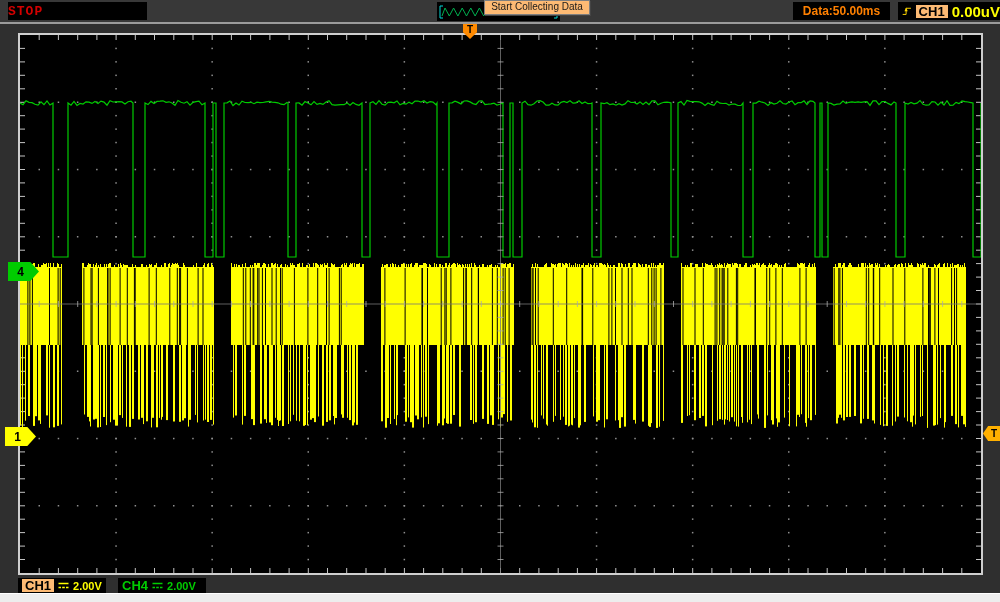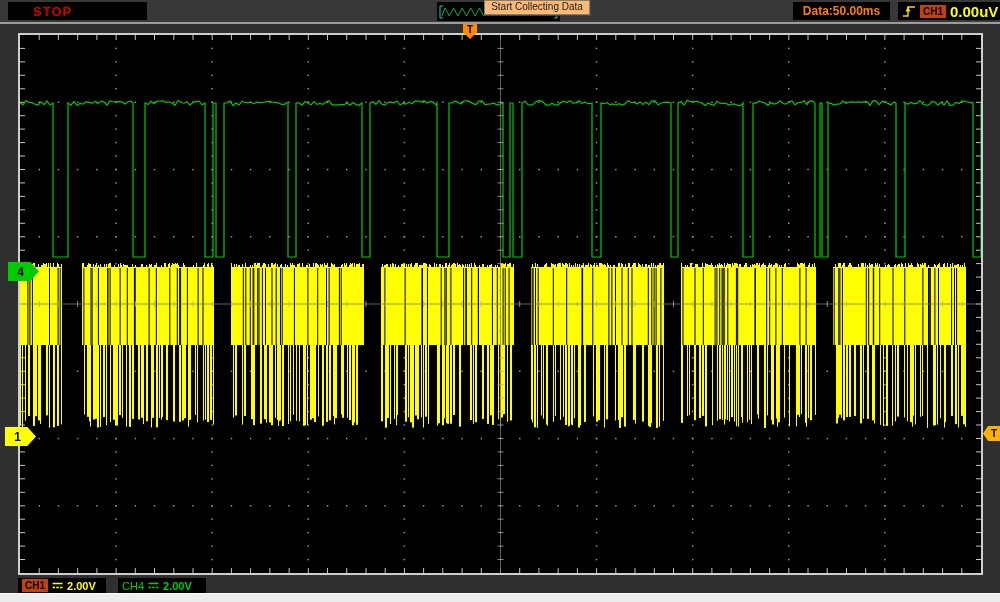--- a/index.html
+++ b/index.html
@@ -3,26 +3,26 @@
 <meta charset="utf-8">
 <style>
   html,body{margin:0;padding:0;background:#1c1c1c;}
   .window{position:relative;width:1000px;height:602px;background:#2f2f2f;overflow:hidden;
           font-family:"Liberation Sans",sans-serif;}
   
   .top-bar{position:absolute;left:0;top:0;width:100%;height:22px;background:#383838;
            border-bottom:2px solid #9b9b9b;box-sizing:content-box;}
   .panel{position:absolute;background:#000;display:flex;align-items:center;}
   .stop-panel{left:8px;top:2px;width:139px;height:18px;}
-  .stop-text{color:#d40000;font-size:13px;font-weight:bold;letter-spacing:1px;padding-left:25px;}
+  .stop-text{color:#d40000;font-size:13px;font-weight:bold;letter-spacing:1px;font-family:Liberation Mono, monospace;}
   .wave-button{left:437px;top:2px;width:123px;height:19px;cursor:pointer;}
   .time-panel{left:793px;top:2px;width:97px;height:18px;justify-content:center;}
   .time-text{color:#ff8000;font-size:12px;font-weight:bold;}
   .trig-panel{left:898px;top:2px;width:102px;height:18px;gap:4px;padding-left:4px;box-sizing:border-box;}
-  .ch-badge{background:#c2410c;color:#000;font-size:10px;font-weight:bold;padding:0 3px;line-height:13px;}
+  .ch-badge{background:#fdba74;color:#000;font-size:13px;font-weight:bold;padding:0 3px;line-height:13px;}
   .trig-level{color:#ffff00;font-size:15px;font-weight:bold;}
   .tooltip{position:absolute;left:484px;top:0;width:104px;height:13px;background:#fdba74;
            border:1px solid #7e7e7e;box-shadow:1px 1px 0 #444;z-index:20;color:#1a1a1a;
            font-size:10px;line-height:12px;text-align:center;overflow:hidden;}
   
   .scope-frame{position:absolute;left:18px;top:33px;width:965px;height:542px;background:#000;
                border:2px solid #cfcfcf;box-sizing:border-box;}
   .scope-frame svg{display:block;}
   
   .flag{position:absolute;display:flex;align-items:center;justify-content:center;
@@ -32,21 +32,21 @@
   .flag-down{clip-path:polygon(0 0,100% 0,100% 55%,50% 100%,0 55%);padding-bottom:4px;box-sizing:border-box;}
   .ch4-flag{left:8px;top:262px;width:31px;height:19px;background:#00cc00;font-size:12px;}
   .ch1-flag{left:5px;top:427px;width:31px;height:19px;background:#ffff00;font-size:12px;}
   .trigT-right{left:983px;top:426px;width:17px;height:15px;background:#ffb000;font-size:10px;}
   .trigT-top{left:463px;top:24px;width:14px;height:15px;background:#ff8a00;font-size:10px;}
   
   .ch-panel{position:absolute;top:578px;height:15px;background:#000;display:flex;align-items:center;
             gap:4px;padding:0 4px;box-sizing:border-box;}
   .ch1-panel{left:18px;width:88px;}
   .ch4-panel{left:118px;width:88px;}
-  .ch4-name{color:#00cc00;font-size:11px;font-weight:normal;}
+  .ch4-name{color:#00cc00;font-size:13px;font-weight:bold;}
   .scale-y{color:#ffff00;font-size:11px;font-weight:bold;}
   .scale-g{color:#00cc00;font-size:11px;font-weight:bold;}
   .coup{display:inline-block;}
   .bottom-strip{position:absolute;left:0;top:593px;width:100%;height:9px;background:#ededed;
                 border-top:1px solid #ffffff;}
 </style>
 </head>
 <body>
 
 <div class="window">

